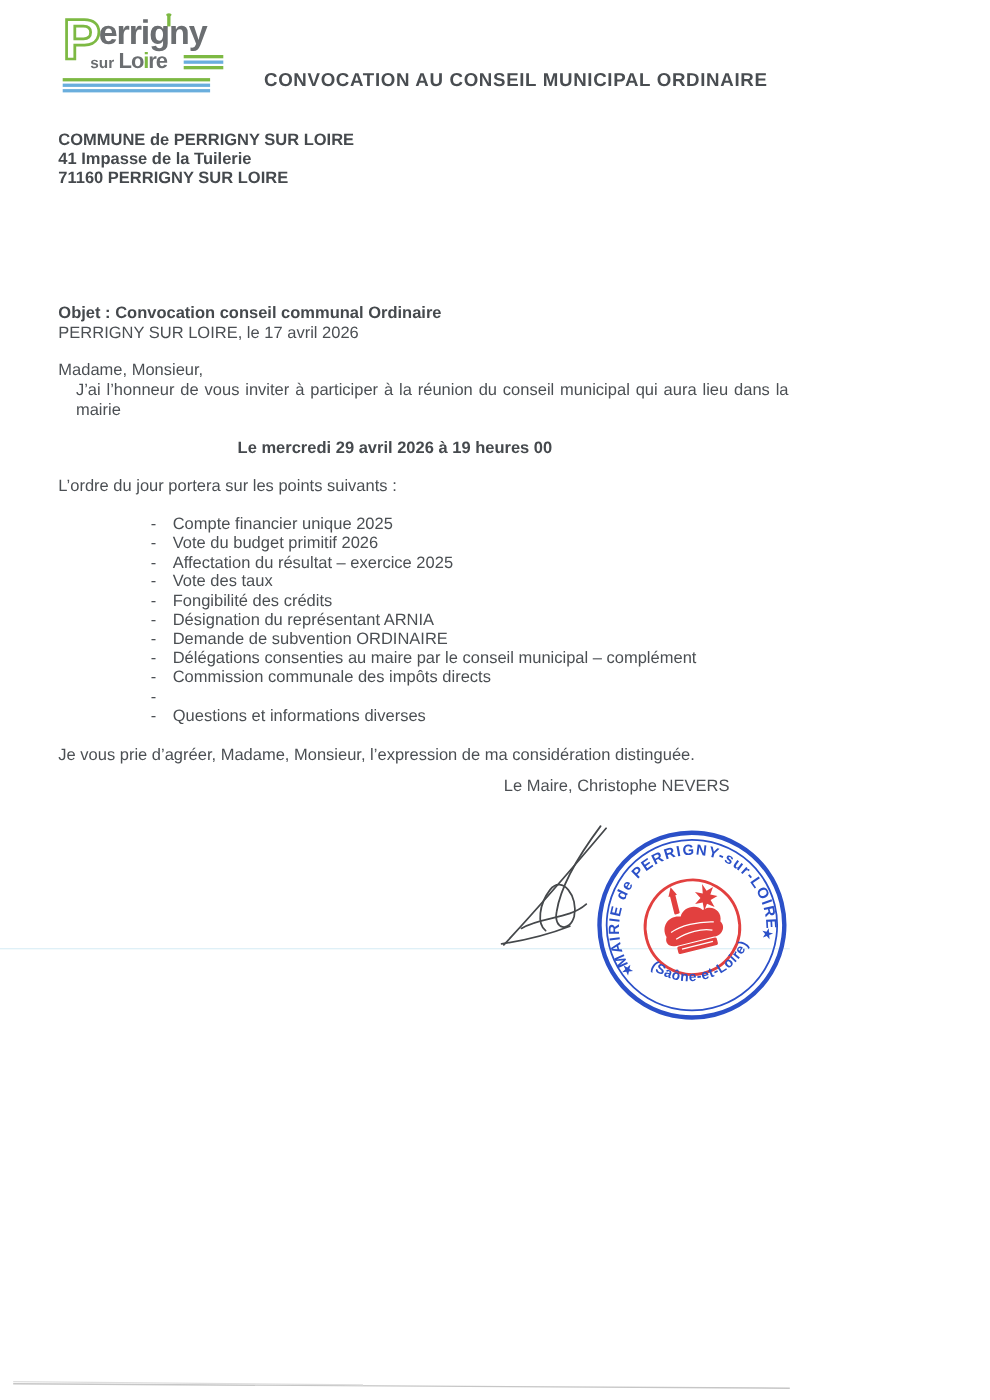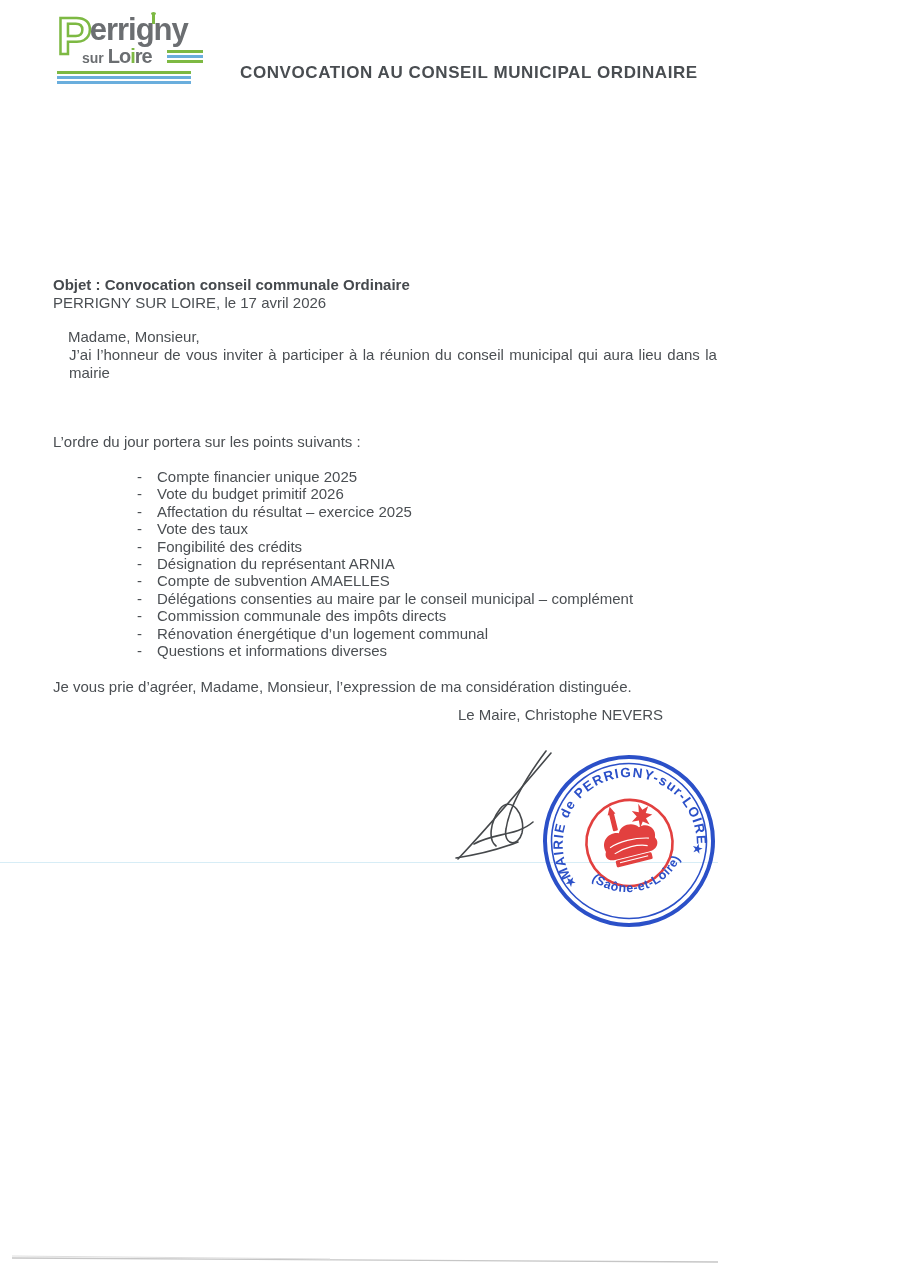--- a/index.html
+++ b/index.html
@@ -29,21 +29,21 @@
   .logo-bars .b{height:3px;margin-bottom:2px;}
   
   .abs{position:absolute;}
   .title{
     left:240px;top:63px;width:534px;text-align:left;
     font-size:17px;font-weight:bold;color:#494d51;letter-spacing:.6px;
   }
   .sender{left:53px;top:119px;font-size:15px;font-weight:bold;line-height:17.2px;color:#45494d;}
   .objet-line{left:53px;top:276px;font-size:15px;font-weight:bold;color:#45494d;}
   .place-date{left:53px;top:294px;font-size:15px;}
-  .salutation{left:68px;top:328px;font-size:15px;text-align:center;}
+  .salutation{left:53px;top:328px;font-size:15px;text-align:center;}
   .intro{left:53px;top:346px;width:808px;font-size:15px;line-height:17.6px;text-align:justify;margin-left:16px;}
   .meeting{left:0;right:0;top:399px;text-align:center;font-size:15px;font-weight:bold;color:#45494d;}
   .agenda-intro{left:53px;top:433px;font-size:15px;}
   .agenda{left:0;top:468px;width:900px;font-size:15px;}
   .agenda-row{position:relative;height:17.4px;line-height:17.4px;}
   .agenda-row .dash{position:absolute;left:137px;}
   .agenda-row .item{position:absolute;left:157px;white-space:nowrap;}
   .closing{left:53px;top:678px;font-size:15px;text-align:center;}
   .sig-line{left:458px;top:706px;font-size:15px;}
   
@@ -75,27 +75,33 @@
     </div>
     <div class="logo-bars">
       <div class="b stripe-green"></div>
       <div class="b stripe-blue"></div>
       <div class="b stripe-blue"></div>
     </div>
   </div>
 
   <div class="abs title">CONVOCATION AU CONSEIL MUNICIPAL ORDINAIRE</div>
 
-
-  <div class="abs objet-line">Objet : Convocation conseil communale Ordinaire</div>
+  <div class="abs sender">
+    <div>COMMUNE de PERRIGNY SUR LOIRE</div>
+    <div>41 Impasse de la Tuilerie</div>
+    <div>71160 PERRIGNY SUR LOIRE</div>
+  </div>
+
+  <div class="abs objet-line">Objet : Convocation conseil communal Ordinaire</div>
   <div class="abs place-date">PERRIGNY SUR LOIRE, le 17 avril 2026</div>
 
   <div class="abs salutation">Madame, Monsieur,</div>
   <div class="abs intro">J’ai l’honneur de vous inviter à participer à la réunion du conseil municipal qui aura lieu dans la salle de réunions de la mairie</div>
 
+  <div class="abs meeting">Le mercredi 29 avril 2026 à 19 heures 00</div>
 
   <div class="abs agenda-intro">L’ordre du jour portera sur les points suivants :</div>
   <div class="abs agenda">
     <div class="agenda-row">
         <span class="dash">-</span>
         <span class="item">Compte financier unique 2025</span>
       </div>
     <div class="agenda-row">
         <span class="dash">-</span>
         <span class="item">Vote du budget primitif 2026</span>
@@ -111,33 +117,32 @@
     <div class="agenda-row">
         <span class="dash">-</span>
         <span class="item">Fongibilité des crédits</span>
       </div>
     <div class="agenda-row">
         <span class="dash">-</span>
         <span class="item">Désignation du représentant ARNIA</span>
       </div>
     <div class="agenda-row">
         <span class="dash">-</span>
-        <span class="item">Compte de subvention AMAELLES</span>
+        <span class="item">Demande de subvention ORDINAIRE</span>
       </div>
     <div class="agenda-row">
         <span class="dash">-</span>
         <span class="item">Délégations consenties au maire par le conseil municipal – complément</span>
       </div>
     <div class="agenda-row">
         <span class="dash">-</span>
         <span class="item">Commission communale des impôts directs</span>
       </div>
     <div class="agenda-row">
         <span class="dash">-</span>
-        <span class="item">Rénovation énergétique d’un logement communal</span>
       </div>
     <div class="agenda-row">
         <span class="dash">-</span>
         <span class="item">Questions et informations diverses</span>
       </div>
   </div>
 
   <div class="abs closing">Je vous prie d’agréer, Madame, Monsieur, l’expression de ma considération distinguée.</div>
   <div class="abs sig-line">Le Maire, Christophe NEVERS</div>
 

